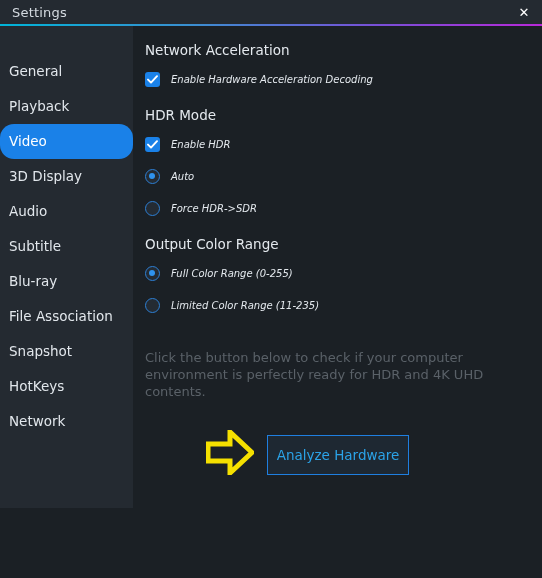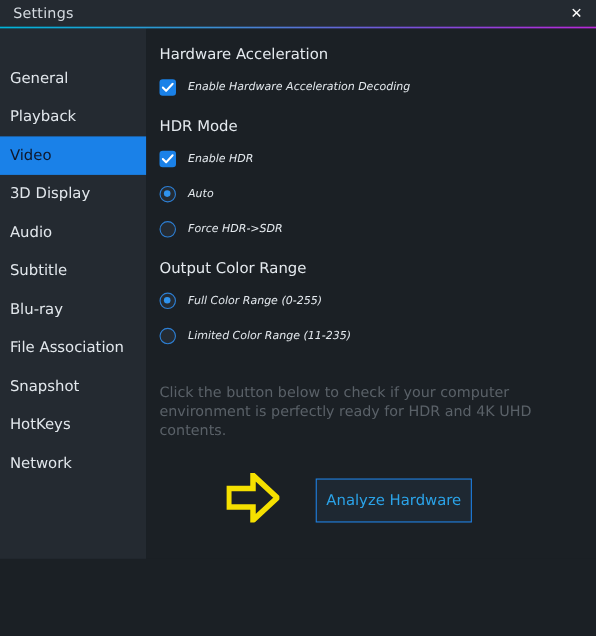--- a/index.html
+++ b/index.html
@@ -78,21 +78,22 @@
     line-height: 35px;
     padding-left: 9px;
     color: #e2e7ec;
     font-size: 13.5px;
     cursor: pointer;
     white-space: nowrap;
     overflow: hidden;
   }
   .nav-item.selected {
     background: #1a81e8;
-    color: #0f172a;
+    color: #ffffff;
+    border-radius: 14px;
   }
 
   
   #content {
     flex: 1 1 auto;
     background: #1b2025;
     padding: 16px 0 0 12px;
     position: relative;
   }
 
@@ -158,21 +159,20 @@
     width: 340px;
     margin-top: 36px;
   }
 
   
   #cta-area {
     margin-top: 30px;
     display: flex;
     align-items: center;
     padding-left: 61px;
-    gap: 20px;
   }
 
   #pointer-arrow { flex: 0 0 auto; margin-right: 13px; }
 
   #analyze-button {
     width: 142px;
     height: 40px;
     border: 1px solid #1f7fe0;
     background: #1e2832;
     color: #2ba3e8;
@@ -207,21 +207,21 @@
         <div class="nav-item">Subtitle</div>
         <div class="nav-item">Blu-ray</div>
         <div class="nav-item">File Association</div>
         <div class="nav-item">Snapshot</div>
         <div class="nav-item">HotKeys</div>
         <div class="nav-item">Network</div>
       </div>
 
     <div id="content" style="background: rgb(27, 32, 37);">
 
-      <div class="section-title">Hardware Acceleration</div>
+      <div class="section-title">Network Acceleration</div>
 
       <div class="opt-row">
         <span class="cbox" style="background: rgb(26, 129, 232);">
           <svg width="11" height="9" viewBox="0 0 11 9">
             <path d="M1 4.6 L4 7.6 L10 1.2" stroke="#ffffff" stroke-width="1.9" fill="none" stroke-linecap="round" stroke-linejoin="round"></path>
           </svg>
         </span>
         <span class="opt-label">Enable Hardware Acceleration Decoding</span>
       </div>
 

